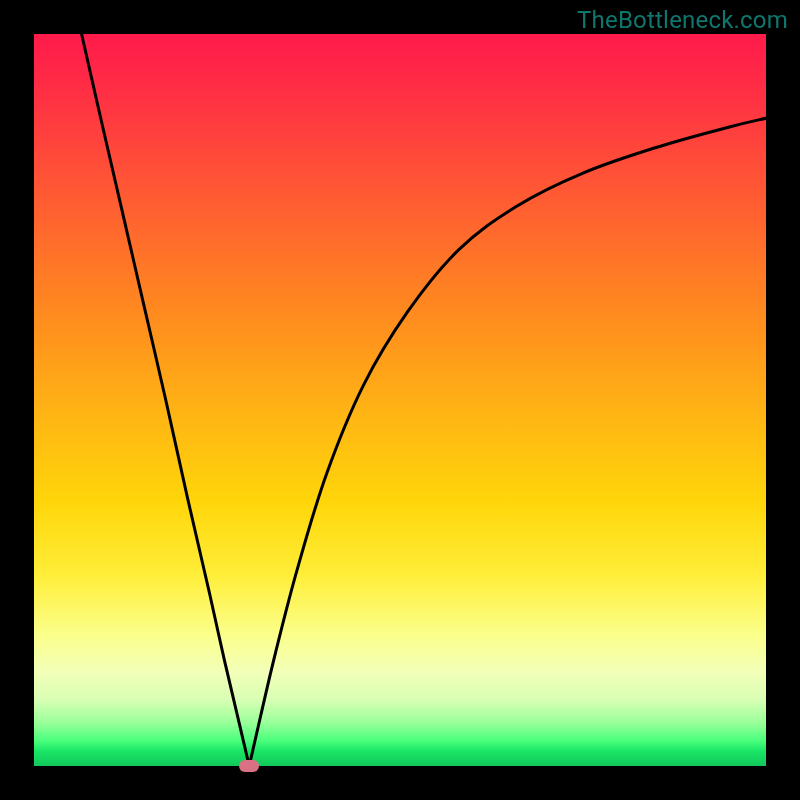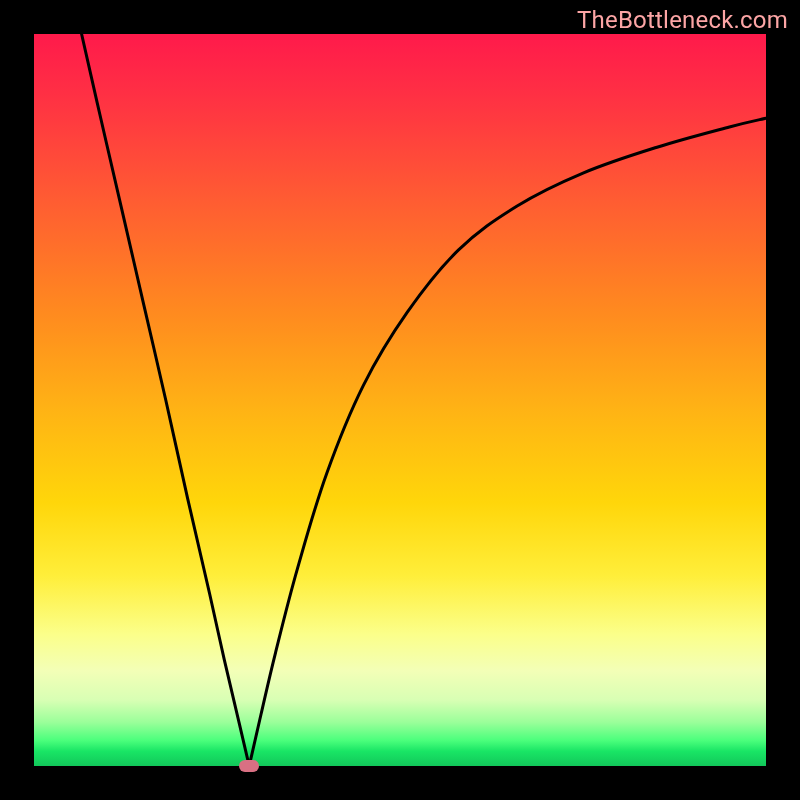--- a/index.html
+++ b/index.html
@@ -41,21 +41,21 @@
       #9bff9a 94%,
       #4bff7c 96.5%,
       #19e565 98%,
       #12c75a 100%
     );
   }
   .watermark {
     position: absolute;
     top: 6px;
     right: 12px;
-    color: #fca5a5;
+    color: #0f766e;
     font-size: 24px;
     letter-spacing: 0.2px;
     font-weight: 400;
   }
   .curve-svg {
     position: absolute;
     left: 0;
     top: 0;
     width: 732px;
     height: 732px;

